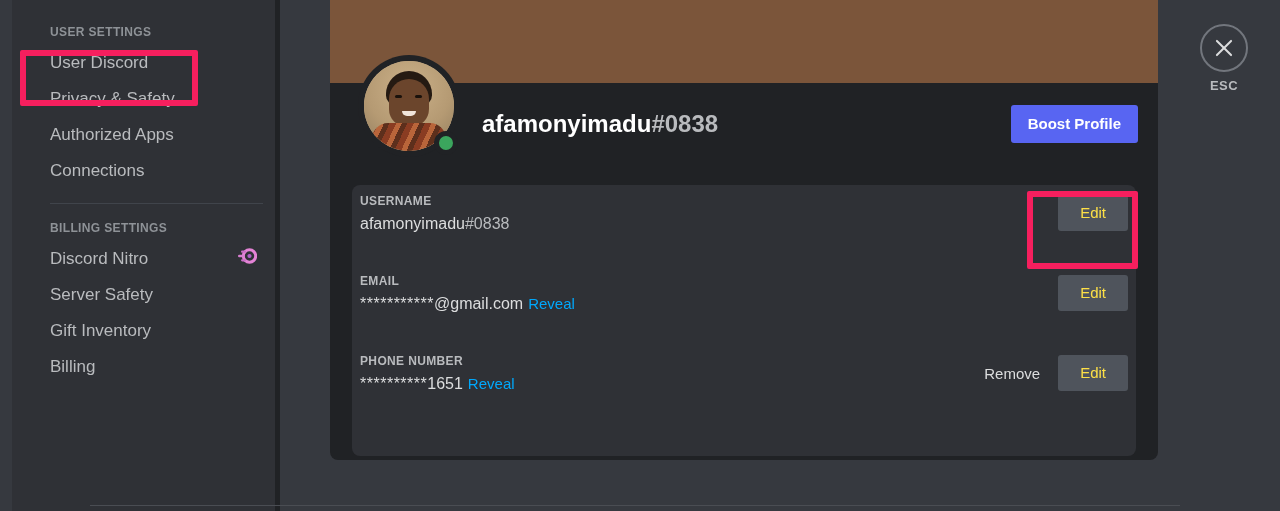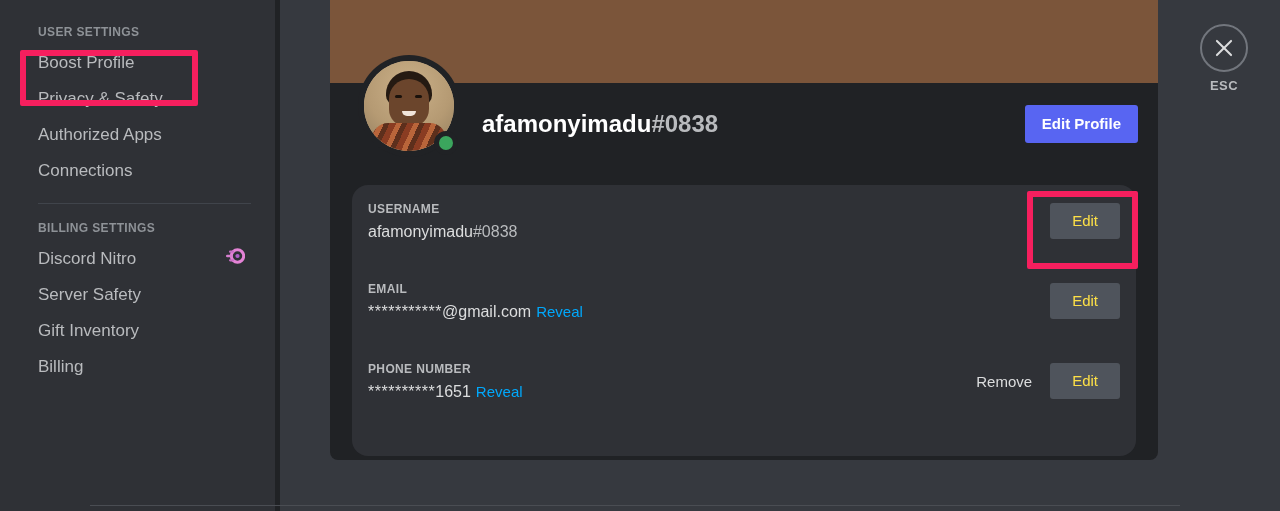--- a/index.html
+++ b/index.html
@@ -16,21 +16,21 @@
   #app {
     position: relative;
     width: 1280px;
     height: 511px;
     background: #36393f;
   }
 
   
   #sidebar {
     position: absolute;
-    left: 0; top: 0;
+    left: 12px; top: 0;
     width: 275px;
     height: 511px;
     background: #2f3136;
     padding-top: 24px;
   }
   #sidebar-edge {
     position: absolute;
     left: 275px; top: 0;
     width: 5px; height: 511px;
     background: #202225;
@@ -179,22 +179,22 @@
     line-height: 20px;
   }
 
   
   #fields-card {
     position: absolute;
     left: 22px; top: 185px;
     width: 784px;
     height: 271px;
     background: #2f3136;
-    border-radius: 16px;
-    padding: 16px;
+    border-radius: 8px;
+    padding: 8px;
   }
   .field-row {
     position: relative;
     min-height: 60px;
     display: flex;
     align-items: flex-start;
     justify-content: space-between;
     margin-bottom: 20px;
   }
   .field-row:last-child { margin-bottom: 0; }
@@ -299,21 +299,21 @@
 </head>
 <body>
 
 <div id="app">
 
   <nav id="sidebar">
 
     <div class="side-header">USER SETTINGS</div>
 
     <div class="side-item">
-      <span class="side-item-label">Boost Profile</span>
+      <span class="side-item-label">User Discord</span>
     </div>
     <div class="side-item">
       <span class="side-item-label">Privacy &amp; Safety</span>
     </div>
     <div class="side-item">
       <span class="side-item-label">Authorized Apps</span>
     </div>
     <div class="side-item">
       <span class="side-item-label">Connections</span>
     </div>
@@ -363,21 +363,21 @@
             <div class="mouth"></div>
             <div class="shirt"></div>
           </div>
           <div id="status-dot"></div>
         </div>
 
         <div id="username-big">
           <span>afamonyimadu</span><span class="discrim">#0838</span>
         </div>
 
-        <button id="edit-profile-btn">Edit Profile</button>
+        <button id="edit-profile-btn">Boost Profile</button>
       </div>
 
       <div id="fields-card">
 
         <div class="field-row">
           <div>
             <div class="field-label">USERNAME</div>
             <div class="field-value">
               <span>afamonyimadu</span><span class="dim">#0838</span>
             </div>

